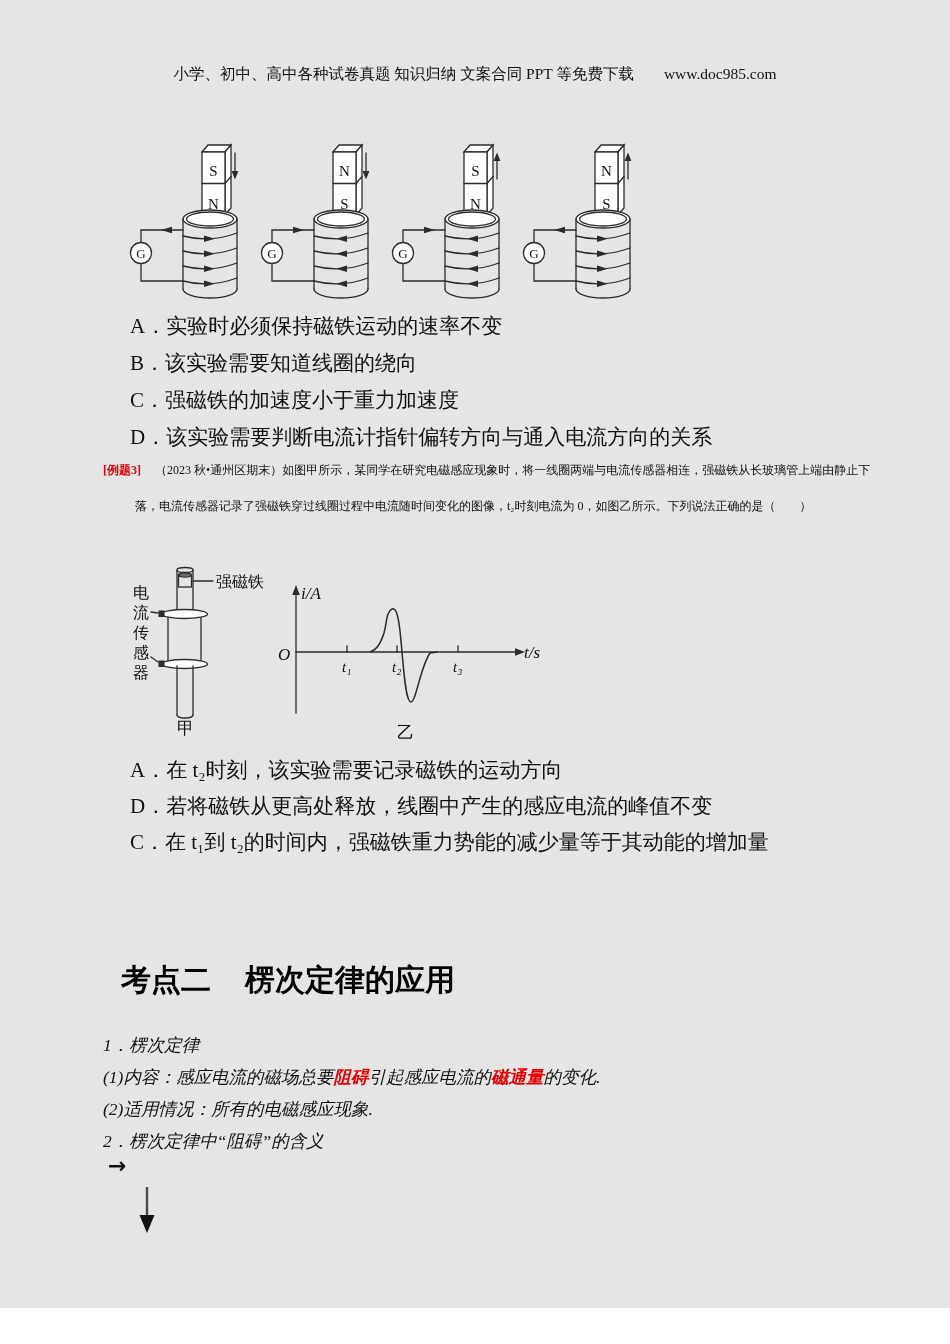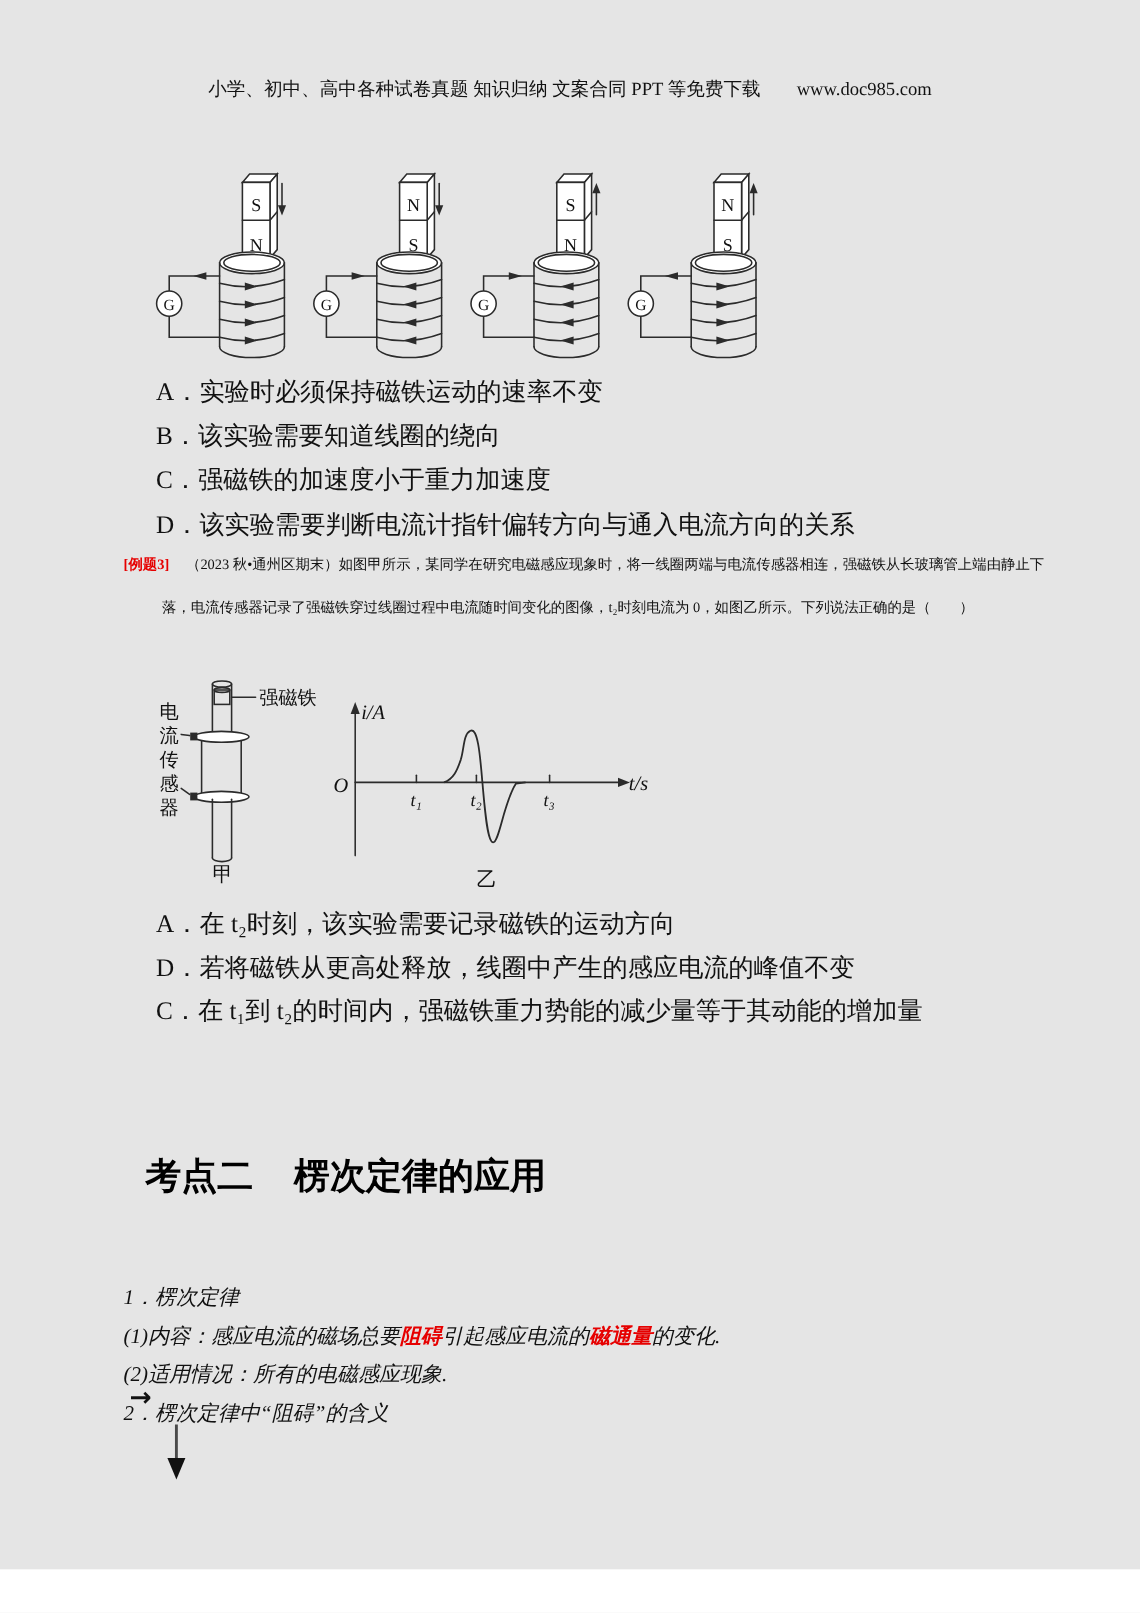--- a/index.html
+++ b/index.html
@@ -38,21 +38,21 @@
   
   .apparatus { position:absolute; left:118px; top:560px; }
   .graph     { position:absolute; left:268px; top:572px; }
   
   .section { position:absolute; left:107px; top:960px;
              font-family:Liberation Mono, monospace;
              font-size:30px; font-weight:700; color:#000;margin-left:14px; }
   .section .ttl { margin-left:34px; }
   
   .lenz { position:absolute; left:103px; top:1029px; width:740px;
-          font-size:17.5px; line-height:32px; font-style:italic; color:#111;margin-top:36px; }
+          font-size:17.5px; line-height:32px; font-style:italic; color:#111; }
   .hl { color:#e60000; font-weight:bold; font-style:italic;
         text-underline-offset:3px; }
   
   .arrow-right { position:absolute; left:108px; top:1153px; font-size:22px;
                  font-weight:bold; color:#111;
                  font-family:"DejaVu Sans",sans-serif; }
   .arrow-down { position:absolute; left:136px; top:1186px; }
 </style>
 </head>
 <body>

